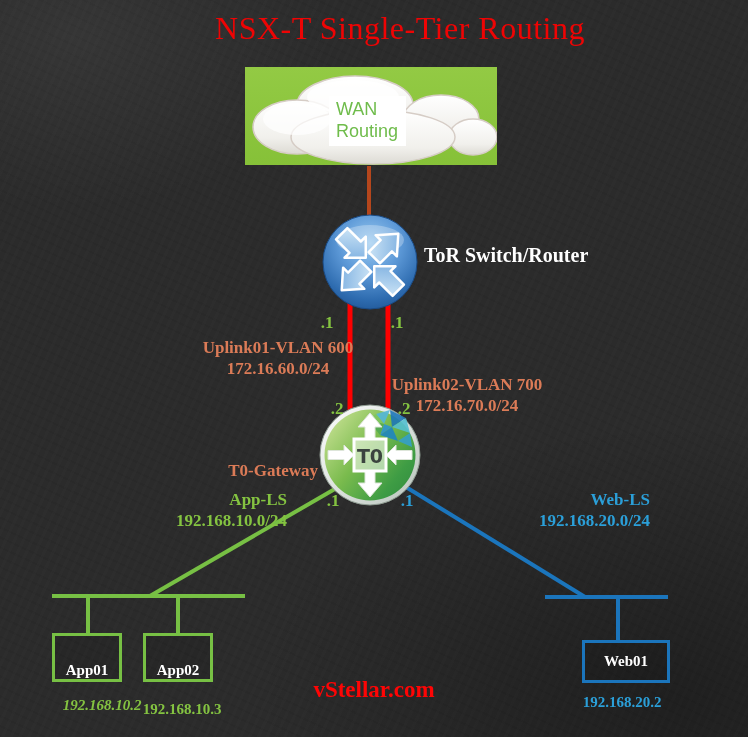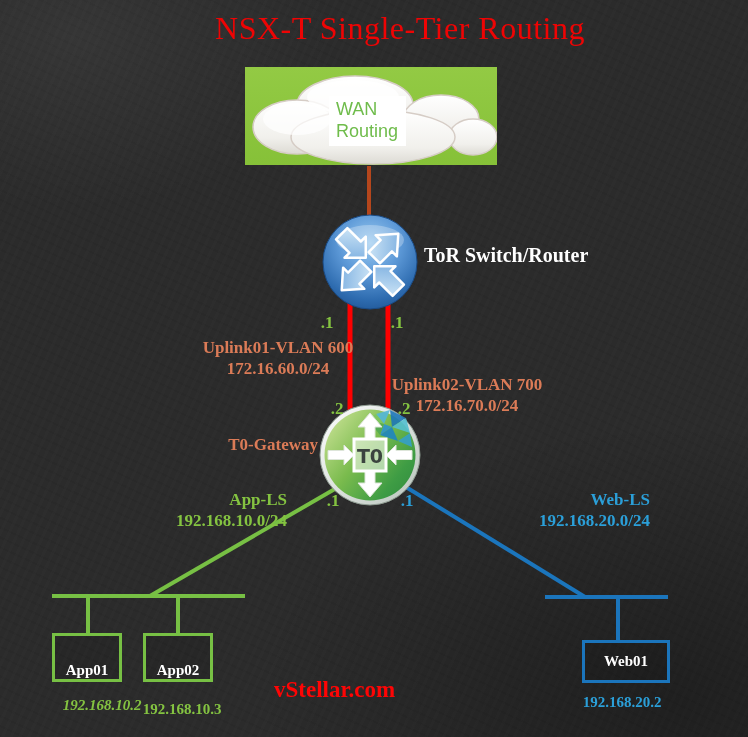--- a/index.html
+++ b/index.html
@@ -21,31 +21,31 @@
     font-size:32px;font-weight:normal;color:#ee0404;z-index:4;position:absolute;
     letter-spacing:0.5px;
   }
   .tor-label{left:424px;top:243px;font-size:20px;color:#ffffff;}
   .orange{color:#db7b57;}
   .green-t{color:#84c341;}
   .blue-t{color:#2b9fd8;}
   .port{font-size:17px;width:30px;text-align:center;}
   .uplink{width:200px;text-align:center;font-size:17px;}
   .seg{width:200px;text-align:right;font-size:17px;}
-  .t0-label{left:170px;top:434px;width:148px;text-align:right;font-size:17px;}
+  .t0-label{left:170px;top:460px;width:148px;text-align:right;font-size:17px;}
   .vmbox{
     position:absolute;z-index:3;box-sizing:border-box;
     display:flex;align-items:center;justify-content:center;
     font-weight:bold;font-size:15px;color:#ffffff;
     background:rgba(0,0,0,0.08);
   }
   .appbox{border:3px solid #77c044;align-items:flex-end;}
   .webbox{border:3px solid #1b75bc;}
   .ip{font-size:15px;width:120px;text-align:center;}
-  .watermark{left:274px;top:676px;width:200px;font-size:23px;color:#fe0505;}
+  .watermark{left:274px;top:676px;width:200px;text-align:center;font-size:23px;color:#fe0505;}
   .cloud-wrap{left:245px;top:67px;width:252px;height:84px;}
   .wan-box{
     position:absolute;left:84px;top:29px;width:77px;height:50px;background:#ffffff;
     font-family:"Liberation Sans", sans-serif;font-size:18px;line-height:1.23;
     color:#6fbc4b;padding:2px 0 0 7px;box-sizing:border-box;z-index:3;
   }
 </style>
 </head>
 <body>
 

